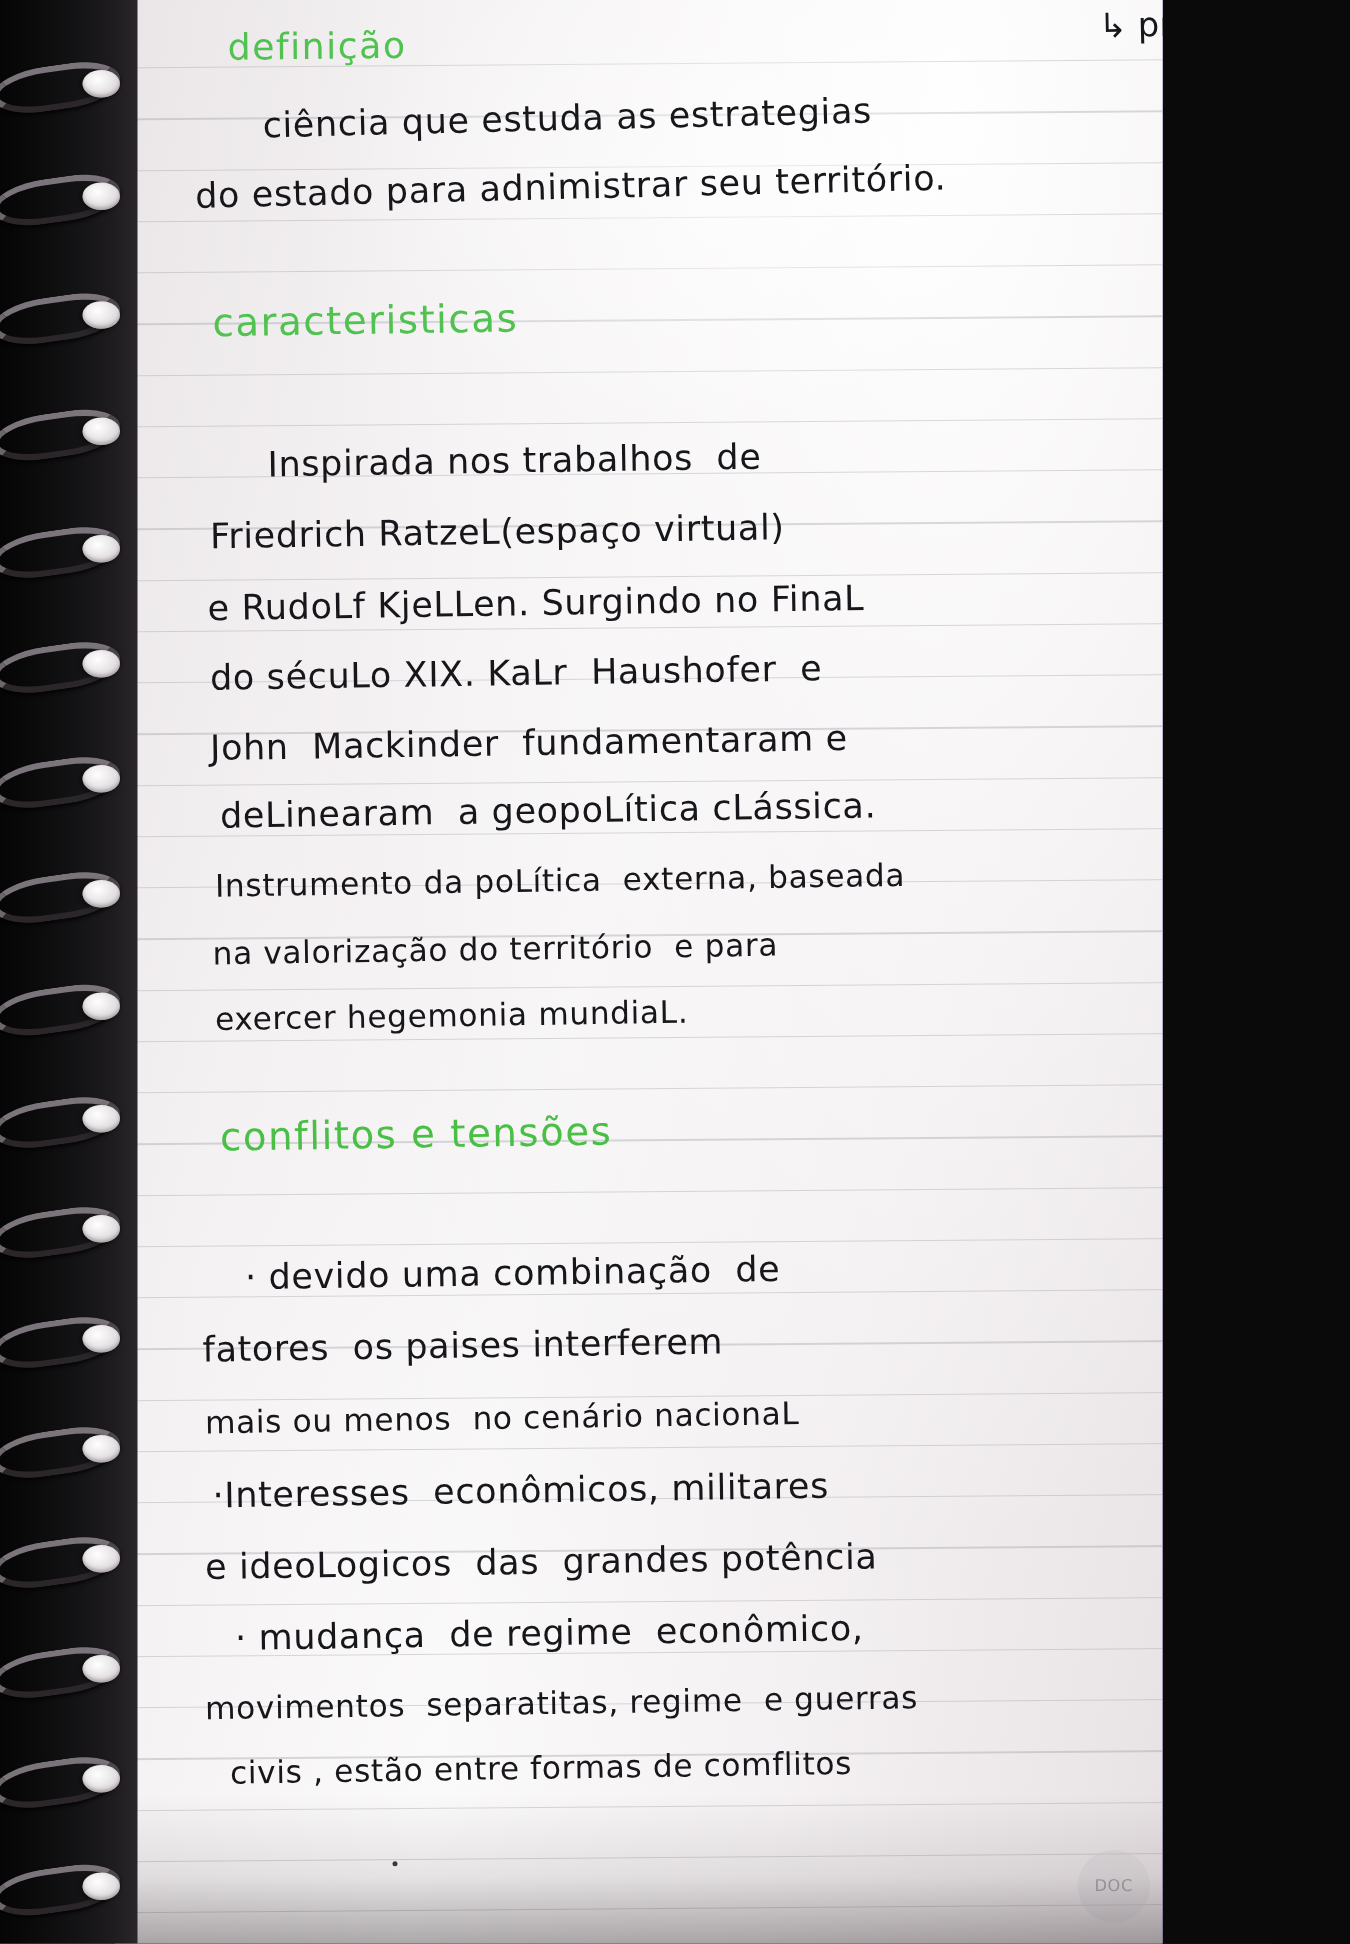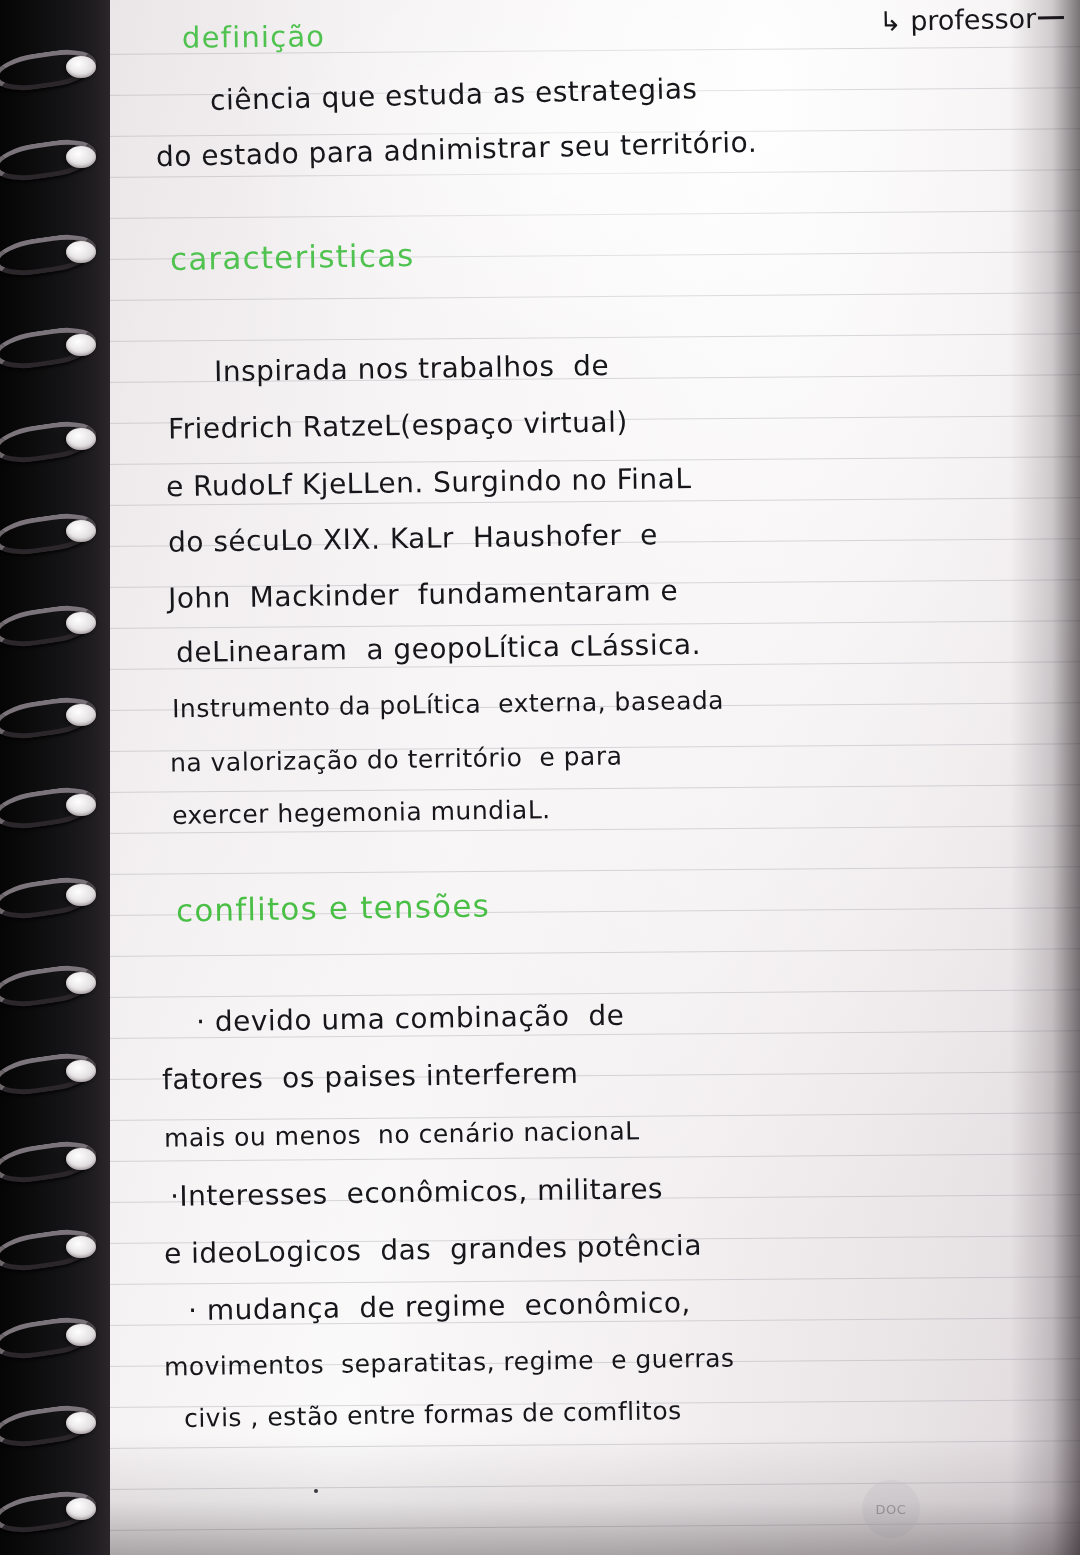--- a/index.html
+++ b/index.html
@@ -2,21 +2,21 @@
 <html><head>
 <meta charset="utf-8">
 <style>
   html, body {
     margin: 0;
     padding: 0;
     background: #0a0a0a;
   }
   #page {
     position: relative;
-    width: 1080px;
+    width: 930px;
     height: 1555px;
     overflow: hidden;
     background: #8b5cf6;
     font-family: "DejaVu Sans", sans-serif;
   }
 
   
   .paper {
     position: absolute;
     left: 92px;

